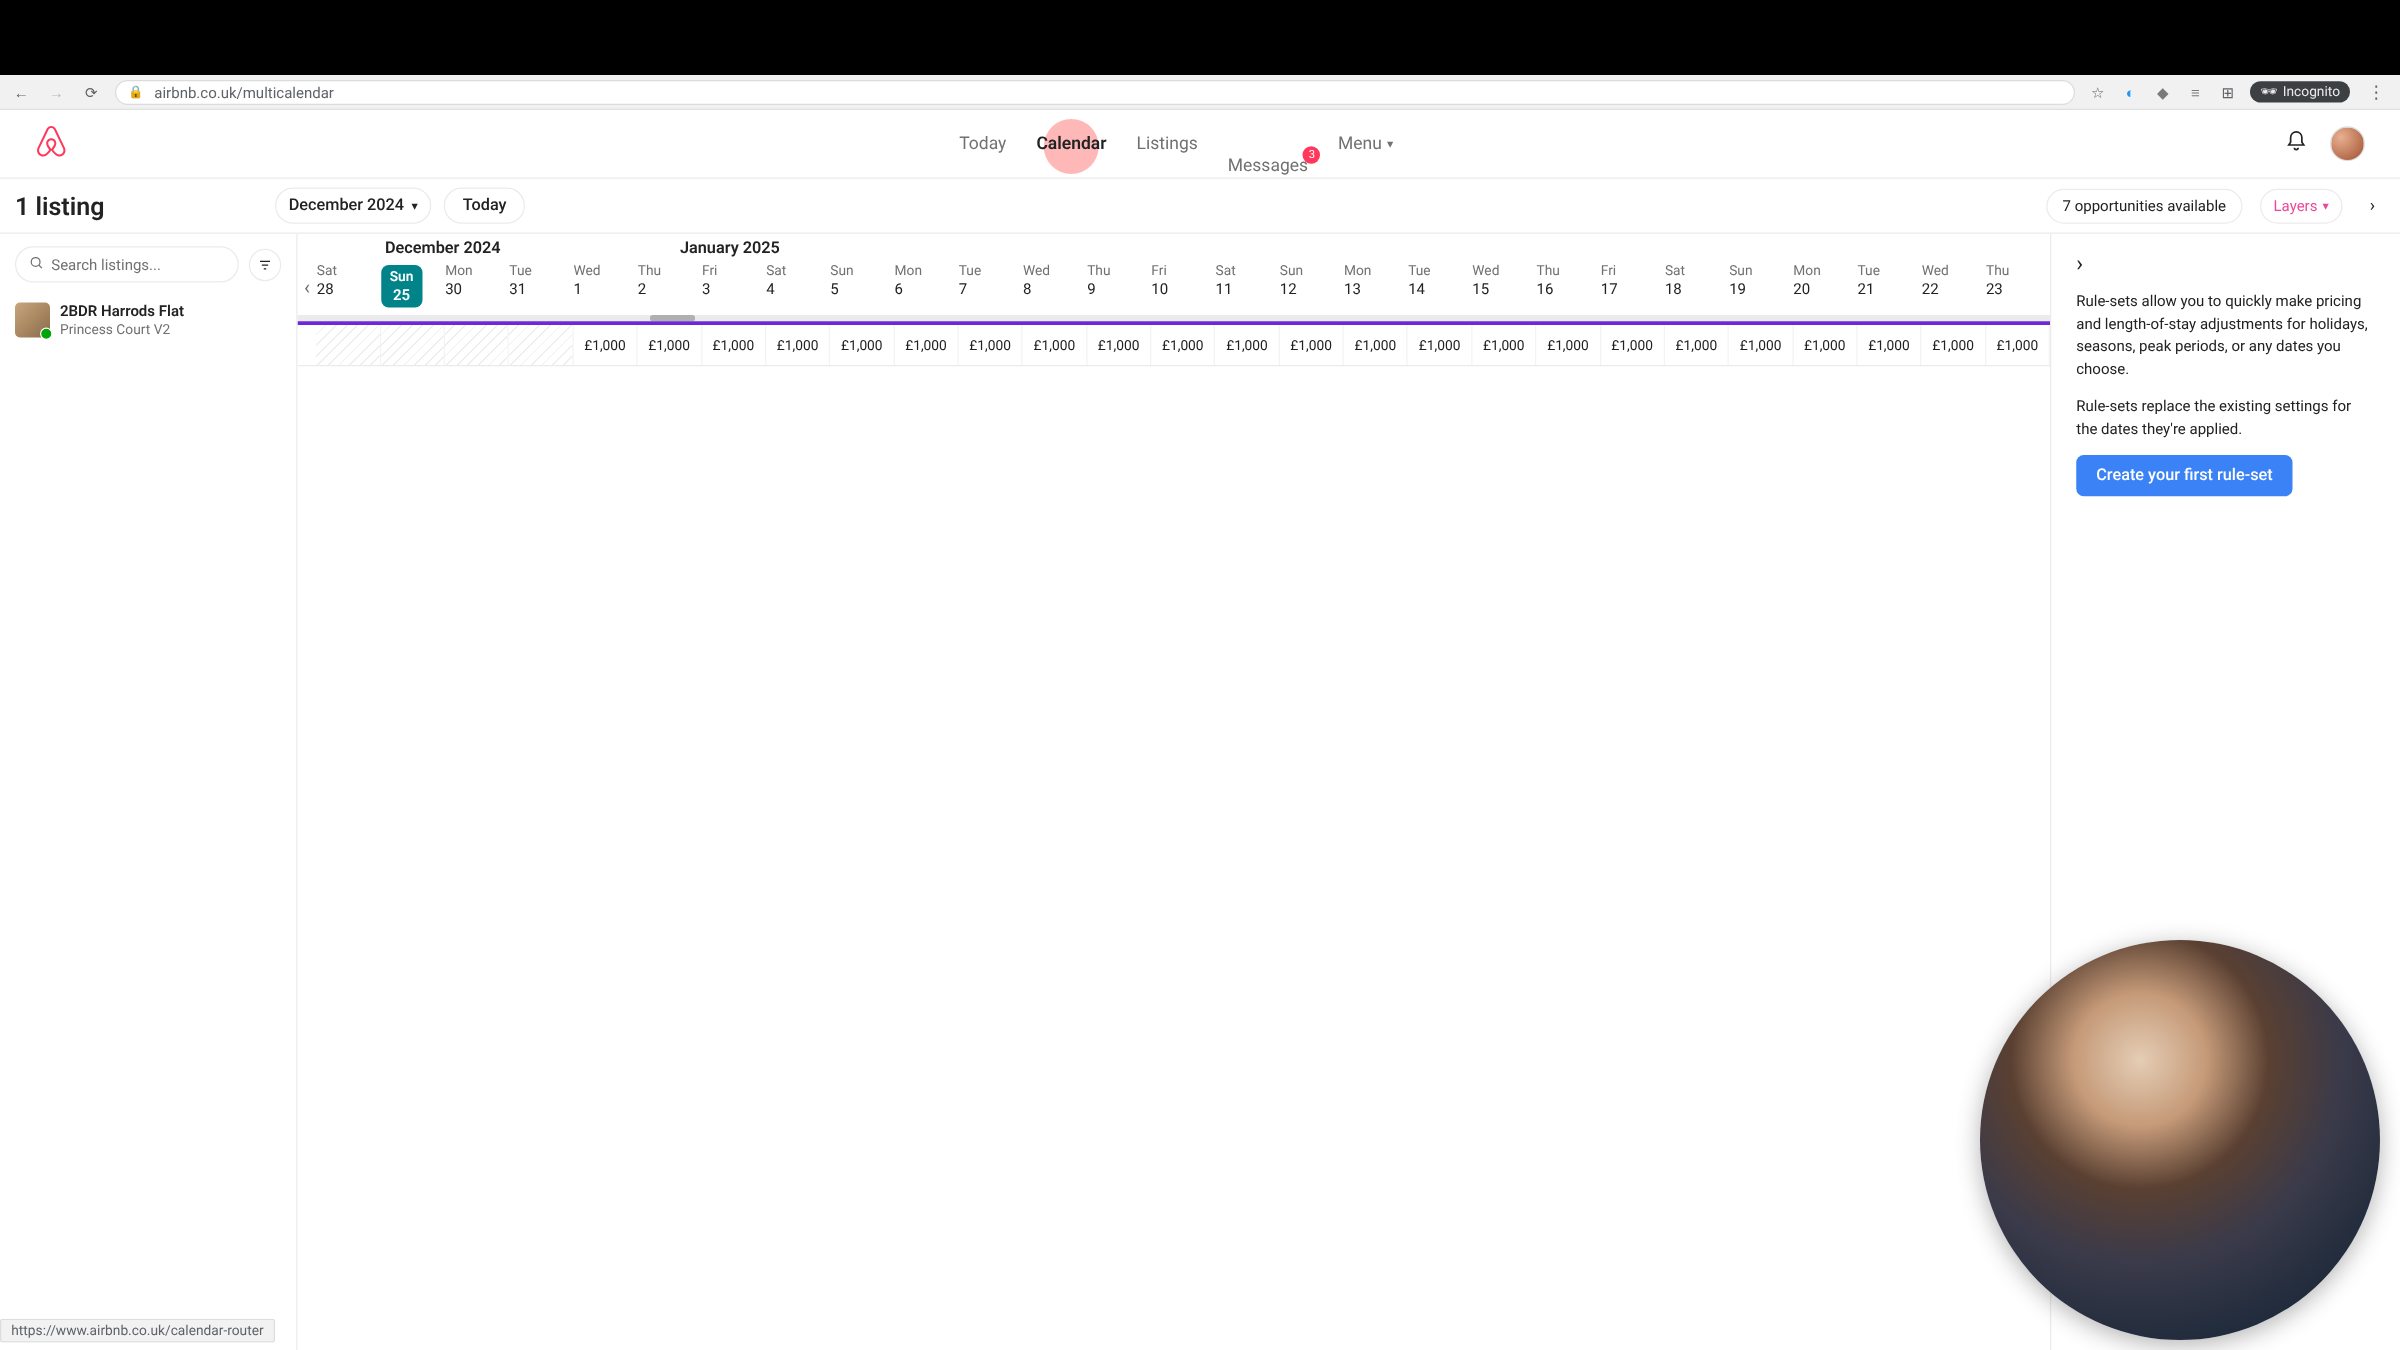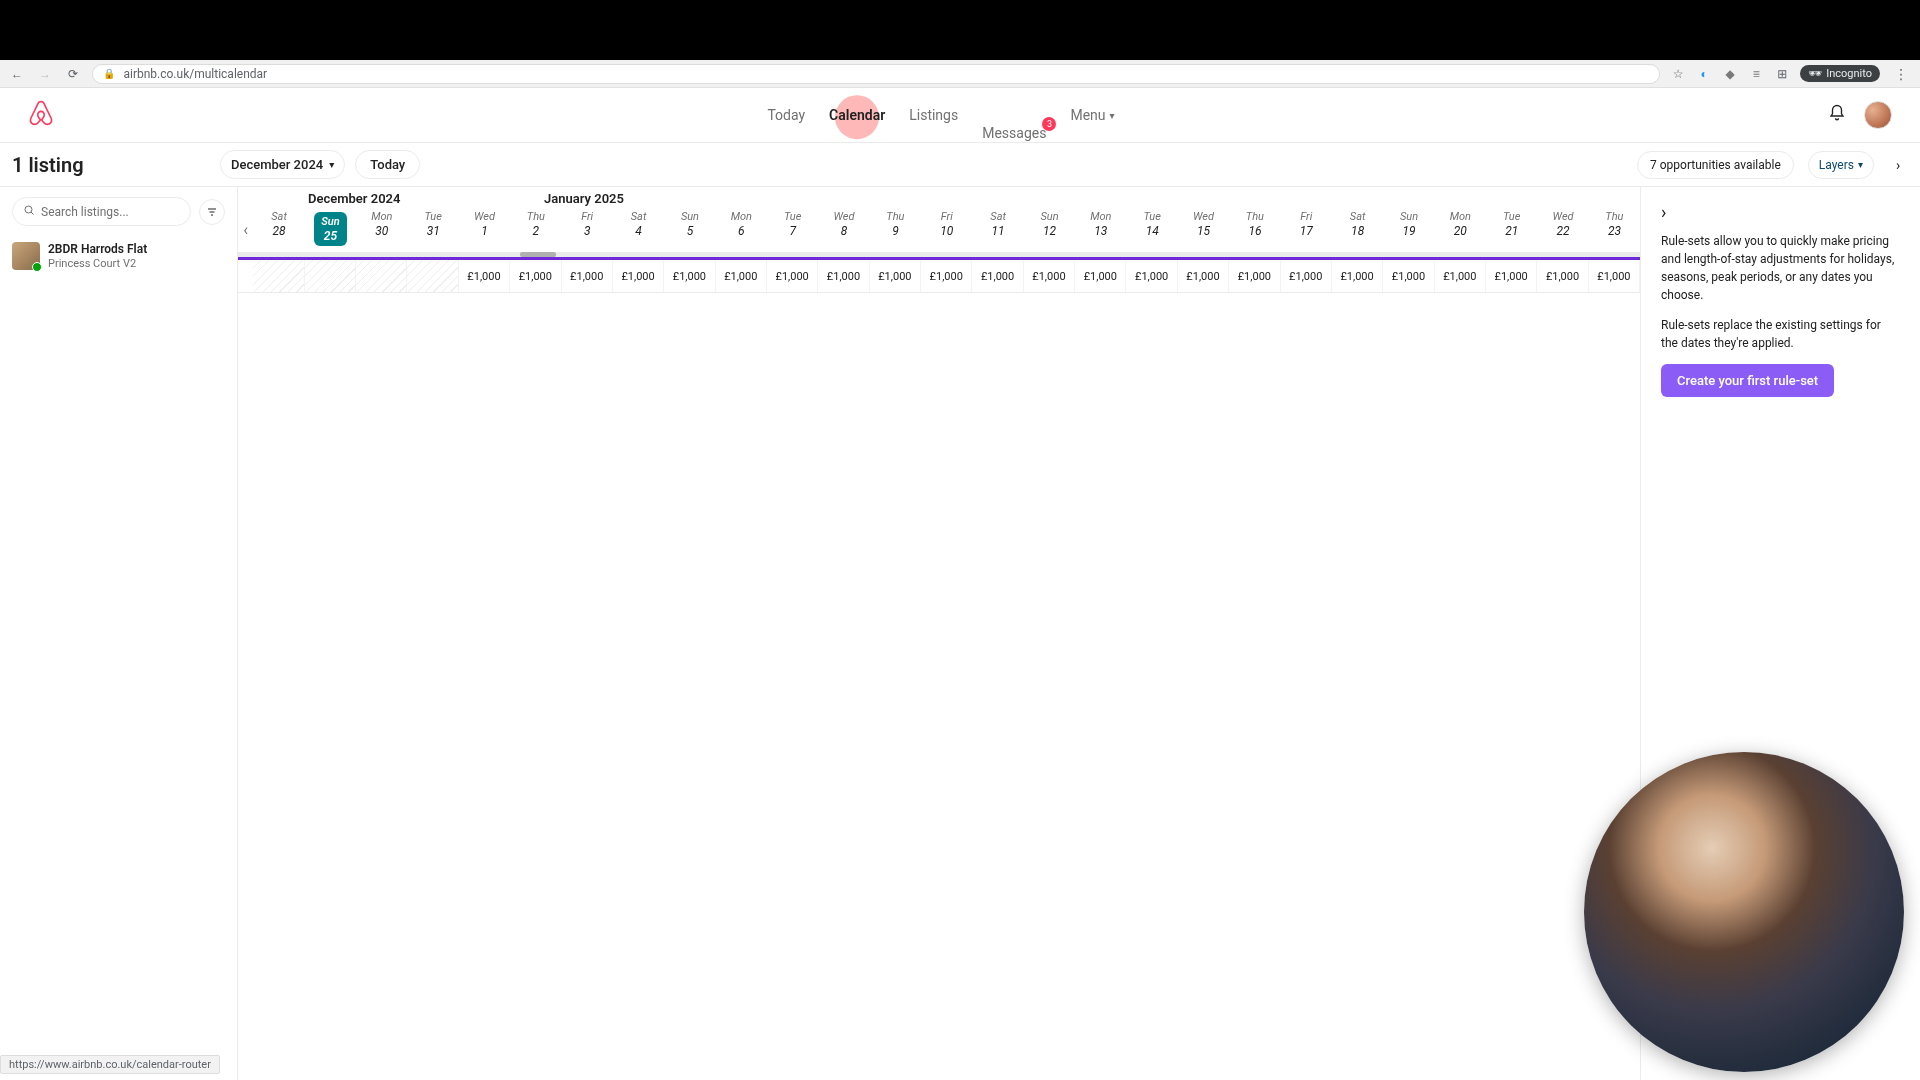--- a/index.html
+++ b/index.html
@@ -33,21 +33,21 @@
   .bell { font-size:16px; color:#222; }
   .avatar { width:28px; height:28px; border-radius:50%; background: radial-gradient(circle at 30% 30%, #e8b090, #a05030); border:1px solid #ddd; }
 
   
   .toolbar { height: 44px; display:flex; align-items:center; padding: 0 12px 0 12px; border-bottom: 1px solid #ebebeb; position:relative; }
   .sidebar-title { font-size: 20px; font-weight: 600; color:#222; width:198px; padding-left: 0; }
   .monthselect { display:flex; align-items:center; gap:6px; font-size: 13px; font-weight:500; color:#222; padding: 6px 10px; border:1px solid #ebebeb; border-radius:20px; margin-left:10px; }
   .todaybtn { font-size: 13px; font-weight:500; color:#222; padding: 6px 14px; border:1px solid #ebebeb; border-radius:20px; margin-left:10px; }
   .tool-right { margin-left:auto; display:flex; align-items:center; gap:14px; }
   .opps { font-size: 12px; color:#222; padding: 6px 12px; border:1px solid #ebebeb; border-radius:20px; }
-  .layers { font-size: 12px; color:#0c4a6e; padding: 6px 10px; border:1px solid #ebebeb; border-radius:20px; display:flex; align-items:center; gap:4px;}
+  .layers { font-size: 12px; color:#ec4899; padding: 6px 10px; border:1px solid #ebebeb; border-radius:20px; display:flex; align-items:center; gap:4px;}
   .scrollbtn { width:20px; height:20px; display:flex; align-items:center; justify-content:center; font-size:14px; color:#222; }
 
   
   .main { display:flex; height: calc(1080px - 60px - 28px - 55px - 44px); position:relative; }
 
   
   .sidebar { width: 238px; border-right: 1px solid #ebebeb; padding: 10px 12px; }
   .searchwrap { display:flex; align-items:center; gap:8px; }
   .search { flex:1; display:flex; align-items:center; gap:6px; border:1px solid #ebebeb; border-radius: 20px; padding: 6px 10px; font-size: 12px; color:#717171; }
   .filterbtn { width:26px; height:26px; border:1px solid #ebebeb; border-radius:50%; display:flex; align-items:center; justify-content:center; }
@@ -57,39 +57,39 @@
   .listing .meta .name { font-size:12px; font-weight:600; color:#222; line-height:1.2; }
   .listing .meta .sub { font-size:11px; color:#717171; line-height:1.2; }
 
   
   .calendar { flex:1; overflow:hidden; position:relative; }
   .monthlabels { display:flex; font-size:13px; font-weight:600; color:#222; padding-top:4px; }
   .monthlabels .dec { width:300px; padding-left:70px; }
   .monthlabels .jan { padding-left:6px; }
   .dayheader { display:flex; }
   .prevarrow { width:18px; display:flex; align-items:center; justify-content:center; color:#717171; font-size:16px; }
-  .daycell { width:60px; text-align:center; padding:4px 0 6px;font-style:italic; }
+  .daycell { width:60px; padding:4px 0 6px; }
   .daycell .dow { font-size:11px; color:#717171; }
   .daycell .num { font-size:12px; color:#222; margin-top:1px; }
   .daycell.today .pillday { background:#008489; color:#fff; border-radius:6px; display:inline-flex; flex-direction:column; align-items:center; justify-content:center; padding:3px 7px; }
   .daycell.today .pillday .dow, .daycell.today .pillday .num { color:#fff; font-weight:600; }
 
   .row { display:flex; border-top:3px solid #6d28d9; border-bottom:1px solid #ebebeb; height:36px; position:relative; }
   .row .spacer { width:18px; }
   .pricecell { width:60px; display:flex; align-items:center; justify-content:center; font-size:11px; color:#222; border-right:1px solid #f3f3f3; position:relative; }
   .pricecell.blocked { background: repeating-linear-gradient(135deg, #fff, #fff 5px, #eee 5px, #eee 6px); color:transparent; }
   .minbar { height:5px; background:#ebebeb; position:relative; }
   .minbar .thumb { position:absolute; left:282px; width:36px; height:5px; background:#b0b0b0; border-radius:2px; }
 
   
   .panel { width: 280px; border-left:1px solid #ebebeb; padding: 14px 20px; }
   .panel .close { font-size:18px; color:#222; margin-bottom:10px; }
   .panel h2 { font-size:22px; font-weight:700; color:#222; line-height:1.25; margin-bottom:14px; }
   .panel p { font-size:12px; color:#222; line-height:1.5; margin-bottom:12px; }
-  .panel .cta { display:inline-block; background:#8b5cf6; color:#fff; font-size:13px; font-weight:500; padding:9px 16px; border-radius:6px; }
+  .panel .cta { display:inline-block; background:#3b82f6; color:#fff; font-size:13px; font-weight:500; padding:9px 16px; border-radius:6px; }
 
   
   .webcam { position:absolute; right:16px; bottom:8px; width:320px; height:320px; border-radius:50%; background: radial-gradient(circle at 40% 30%, #e5cdb5 0%, #c59a78 18%, #5a4032 35%, #3a3a4a 55%, #1e2a3a 80%); box-shadow:0 4px 20px rgba(0,0,0,.3); }
 
   
   .statusbar { position:fixed; left:0; bottom:6px; background:#f2f2f2; border:1px solid #ddd; font-size:11px; color:#5f6368; padding:2px 8px; border-radius:2px; }
 
   .chev { font-size:10px; }
 </style>
 </head>

